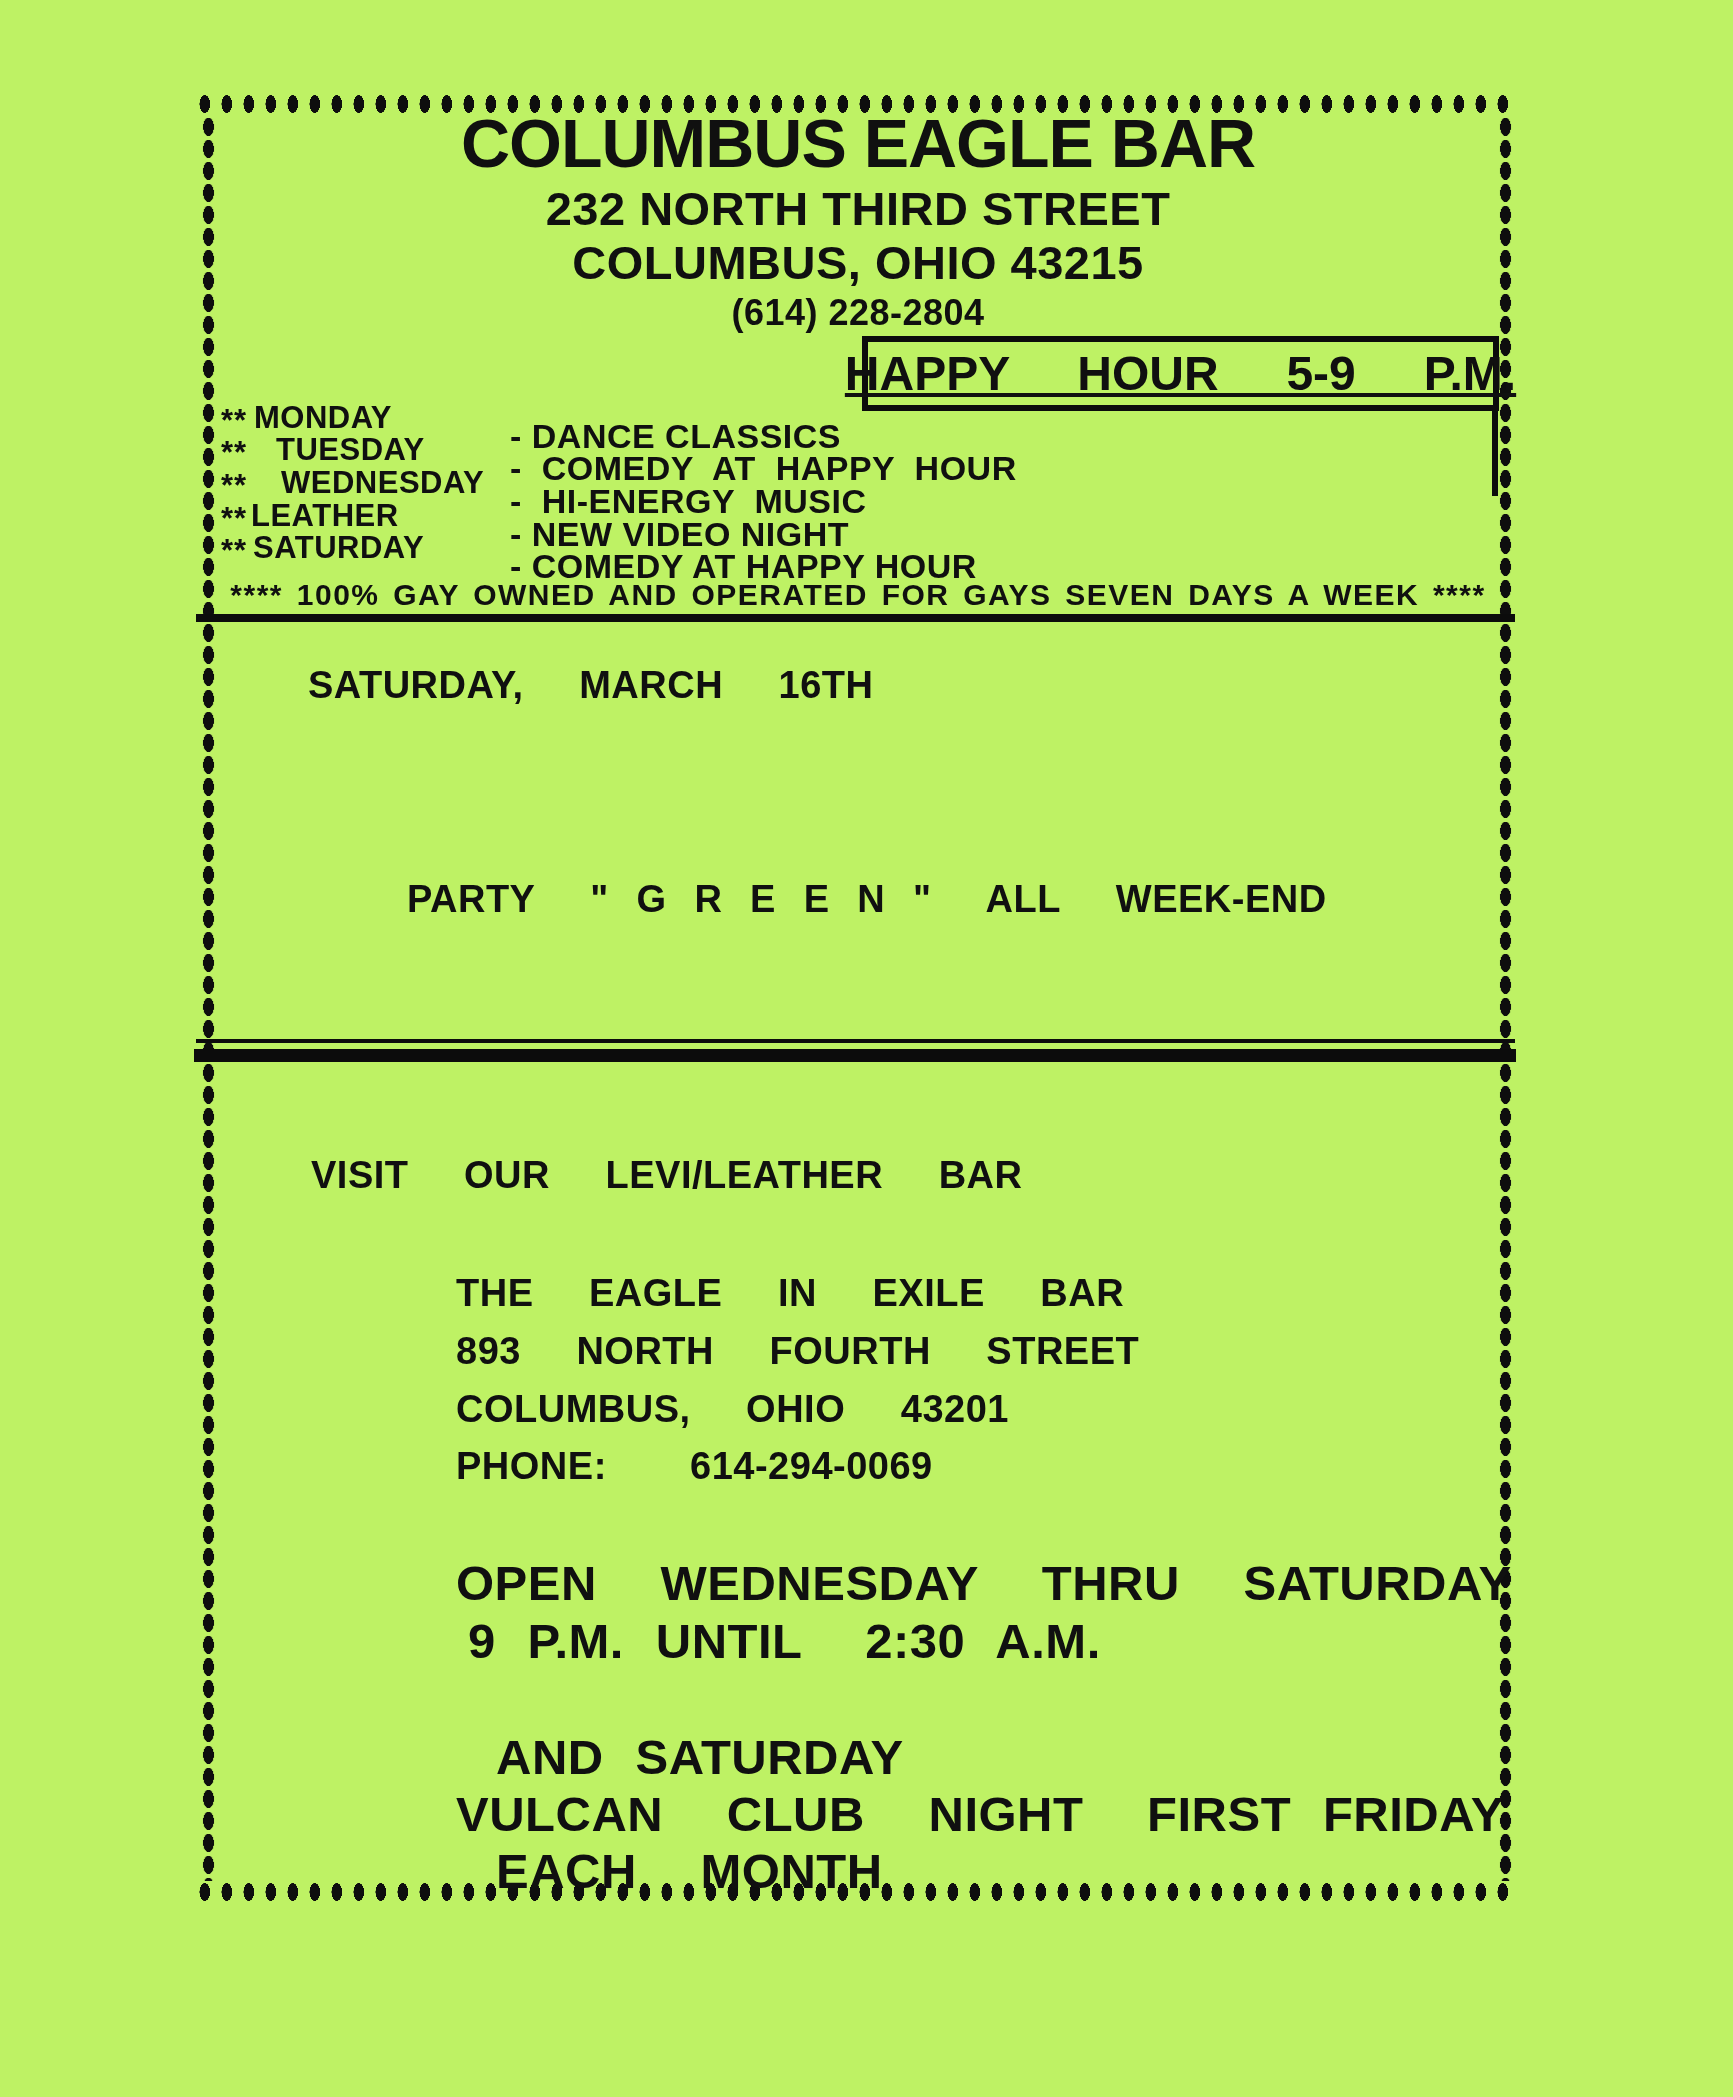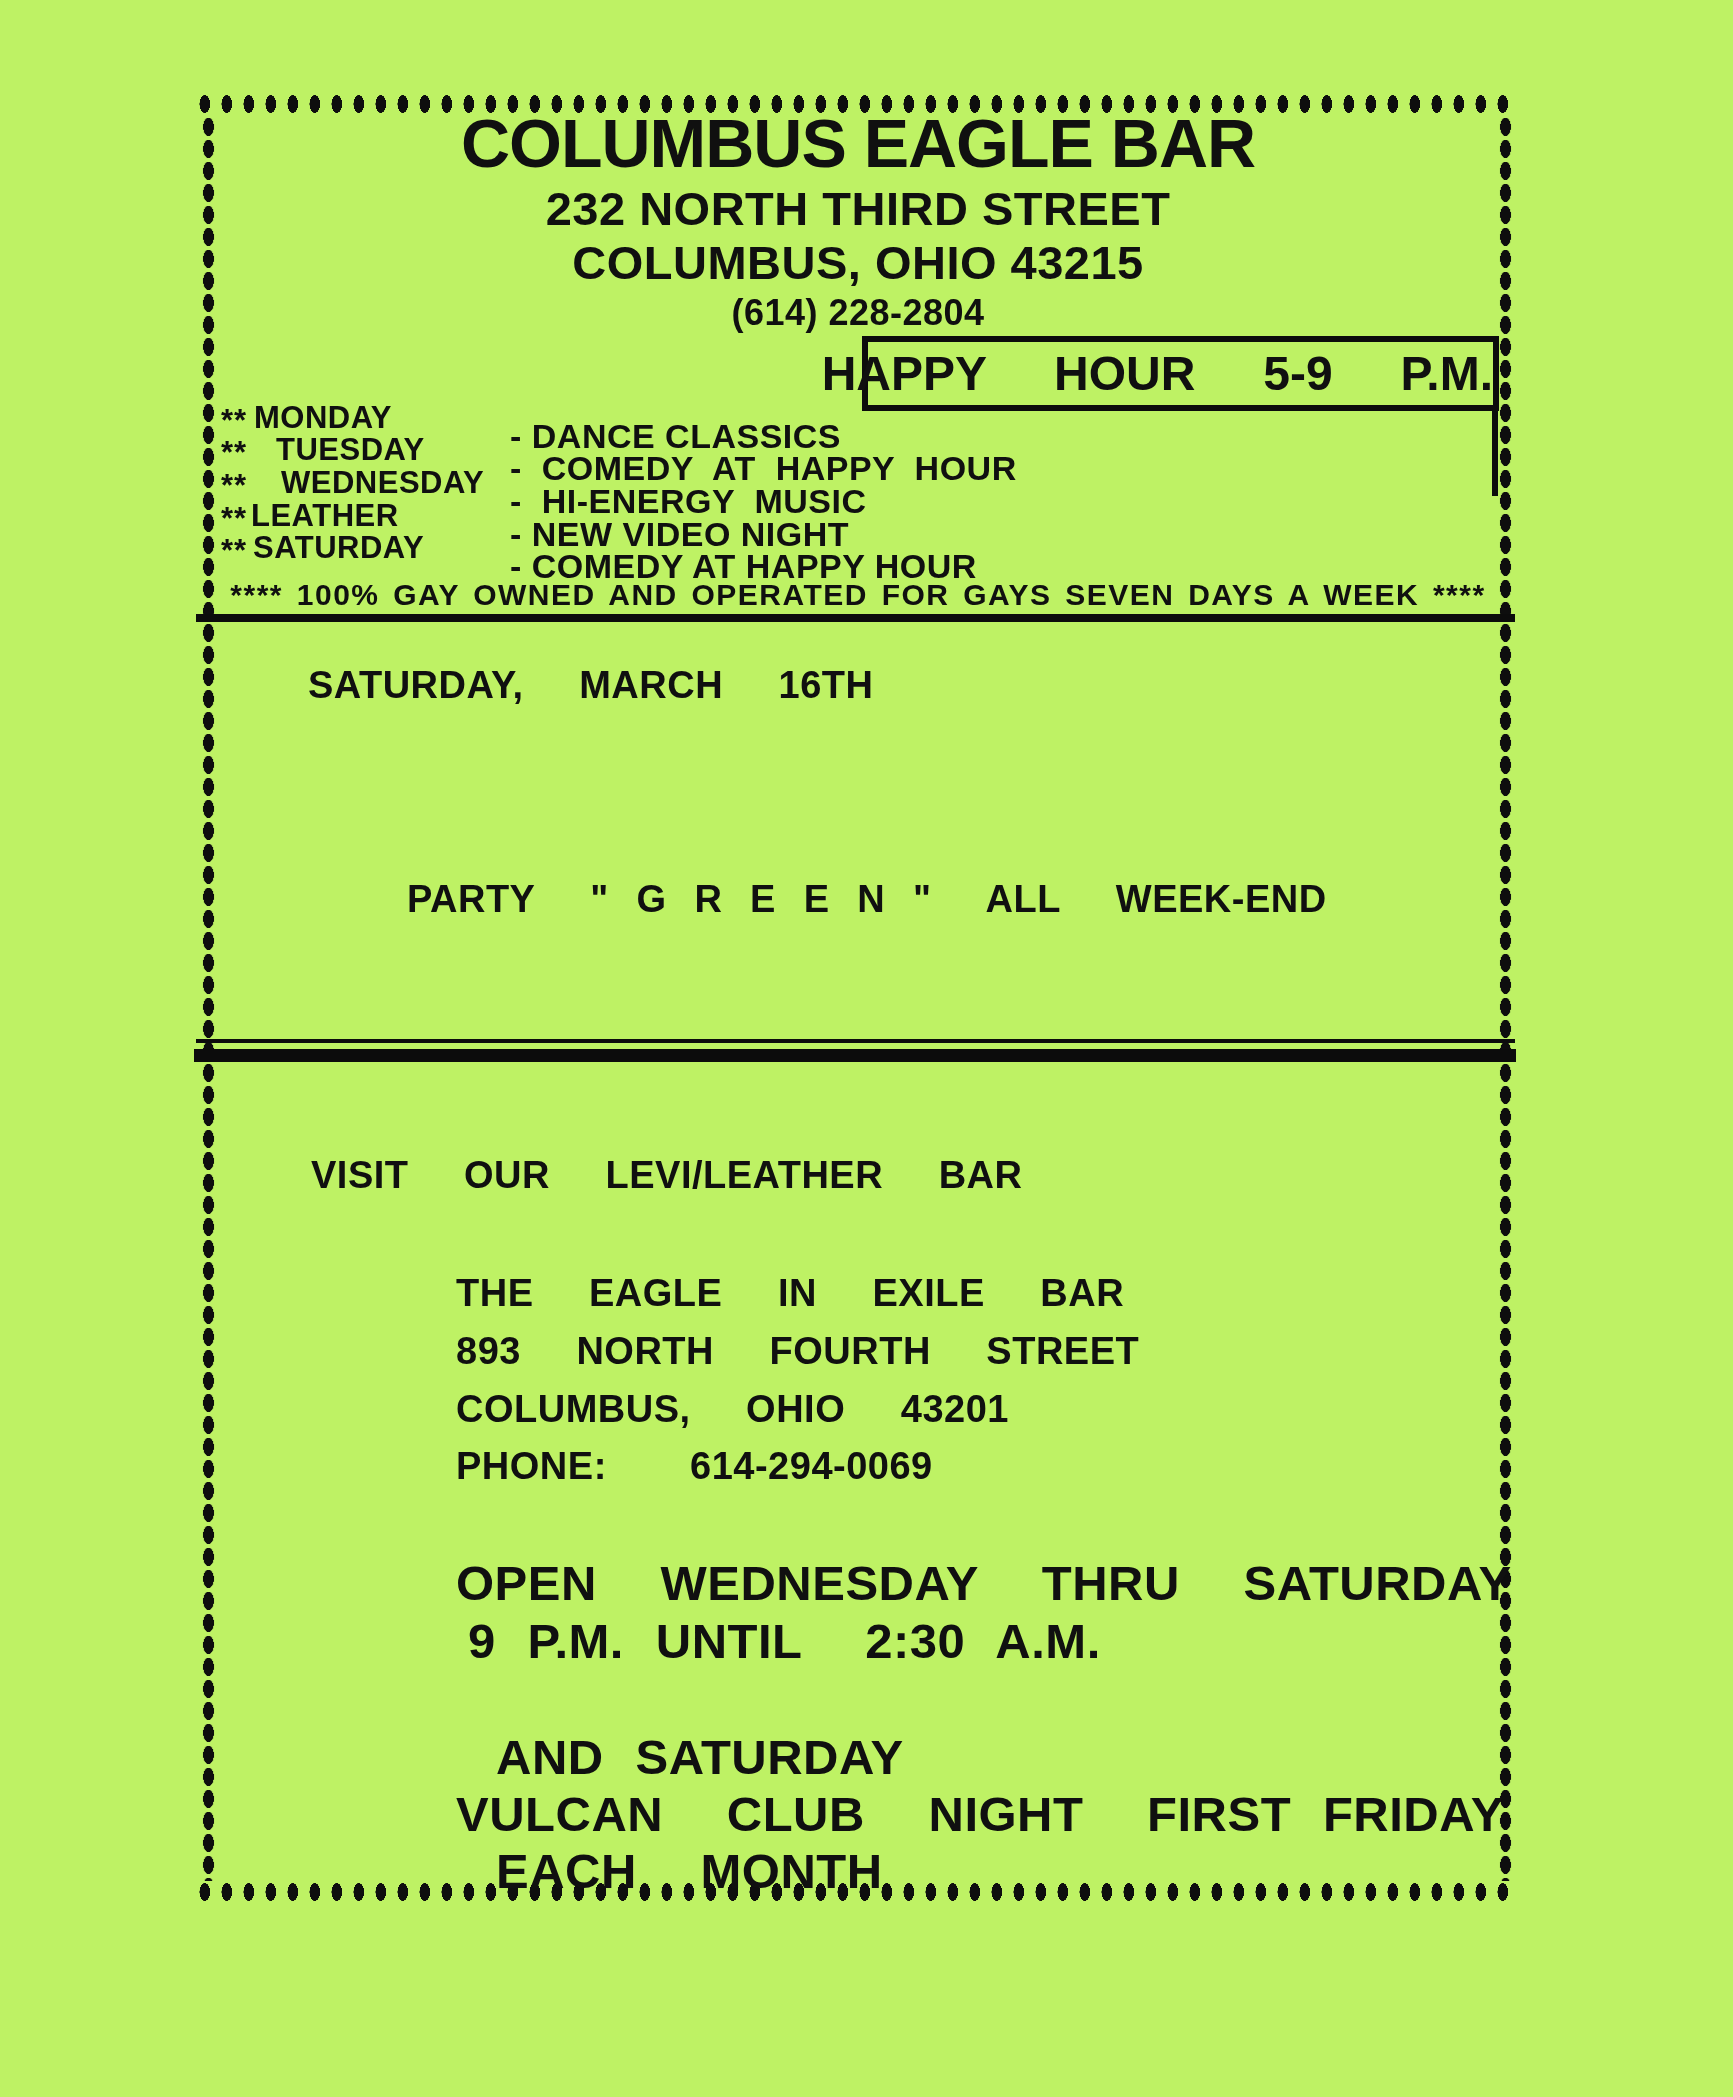--- a/index.html
+++ b/index.html
@@ -27,21 +27,21 @@
   
   .header{position:absolute;left:201px;top:0;width:1314px;text-align:center;}
   .title{position:absolute;left:0;width:100%;top:104px;font-size:68px;letter-spacing:-1px;white-space:pre;}
   .addr1{position:absolute;left:0;width:100%;top:181px;font-size:47px;letter-spacing:0.5px;white-space:pre;}
   .addr2{position:absolute;left:0;width:100%;top:235px;font-size:47px;letter-spacing:0.5px;white-space:pre;}
   .phone{position:absolute;left:0;width:100%;top:292px;font-size:36px;letter-spacing:0.5px;white-space:pre;}
   
   .hh-box{
     position:absolute;left:862px;top:336px;width:637px;height:75px;
     box-sizing:border-box;border:6.4px solid #0c0c0c;
-    display:flex;align-items:center;justify-content:flex-end;
+    display:flex;align-items:center;justify-content:center;text-decoration:underline;
   }
   .hh-text{font-size:48px;word-spacing:20.6px;white-space:pre;}
   .hh-tail{position:absolute;left:1492px;top:410px;width:6.4px;height:86px;background:#0c0c0c;}
   
   .sched-row{position:absolute;left:0;top:0;width:1734px;height:34px;}
   .stars{position:absolute;left:221px;top:2.9px;font-size:31px;letter-spacing:1px;}
   .dayname{position:absolute;top:0;font-size:31px;letter-spacing:0.5px;white-space:pre;}
   .dayevent{position:absolute;left:510px;top:17px;font-size:34px;letter-spacing:0.5px;white-space:pre;}
   
   .tagline{position:absolute;left:201px;top:578px;width:1314px;text-align:center;font-size:30px;letter-spacing:1.5px;word-spacing:3.9px;white-space:pre;}

